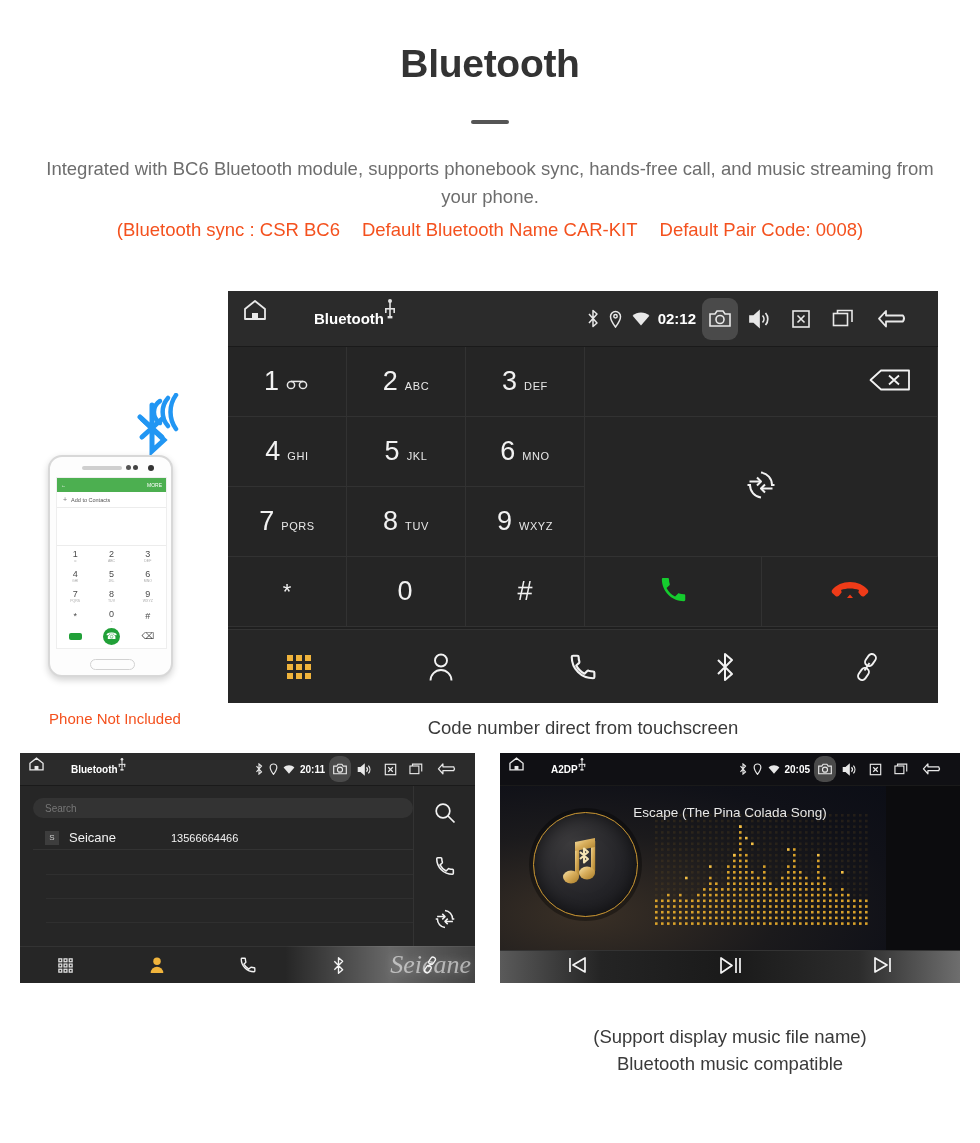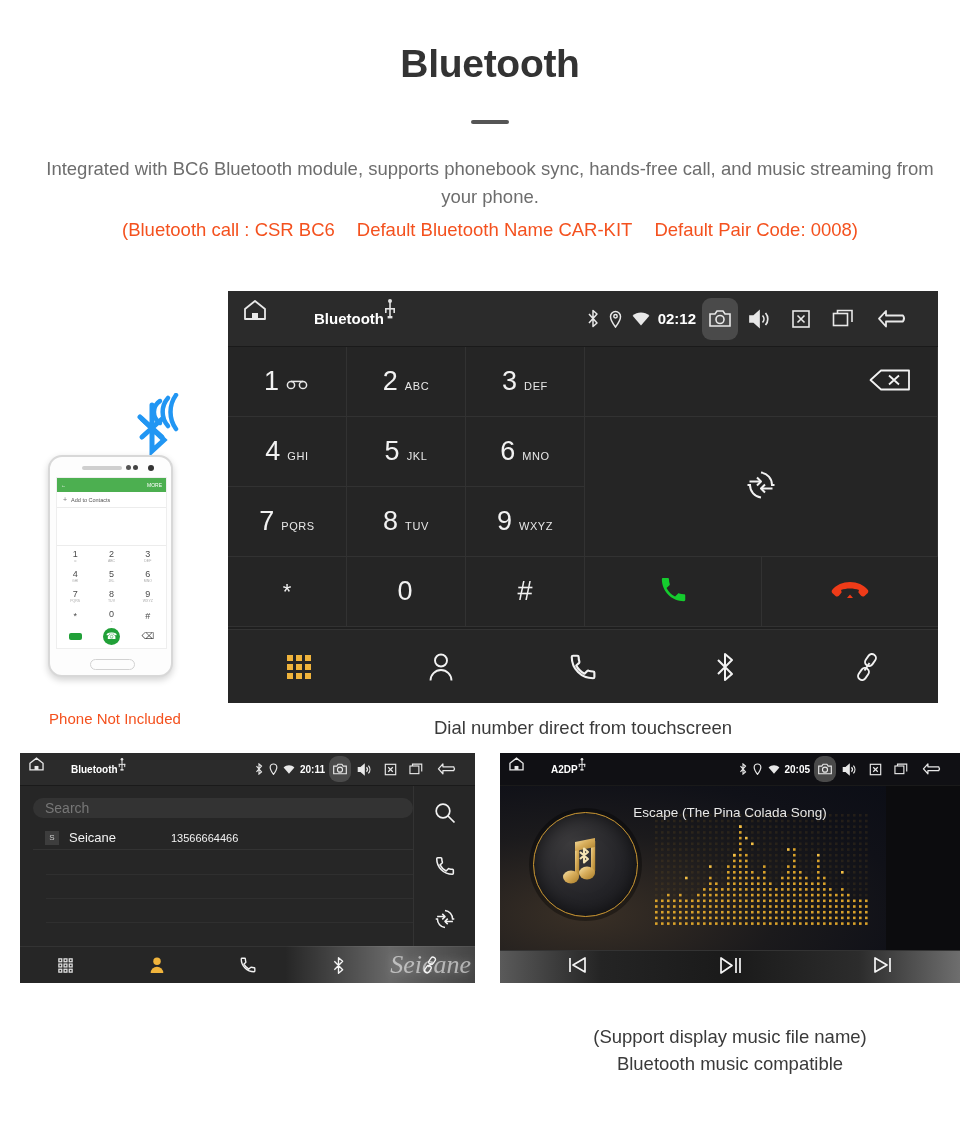--- a/index.html
+++ b/index.html
@@ -125,21 +125,21 @@
   }
   #contacts-panel .hu-topbar { height: 33px; padding: 0 8px; }
   #contacts-panel .tb-title { font-size: 10px; margin-left: 17px; }
   #contacts-panel .tb-icons .ic { width: 24px; height: 24px; }
   #contacts-panel .tb-clock { font-size: 10px; margin: 0 4px 0 2px; }
   .contacts-body { position: absolute; left: 0; top: 33px; width: 455px; height: 160px; background: #262626; }
   .search-pill {
     position: absolute; left: 13px; top: 12px; width: 380px; height: 20px;
     background: #333; border-radius: 10px;
     display: flex; align-items: center; padding-left: 12px;
-    color: #777; font-size: 14px;
+    color: #777; font-size: 10px;
   }
   .contact-row {
     position: absolute; left: 13px; top: 40px; width: 380px; height: 24px;
     display: flex; align-items: center; border-bottom: 1px solid #333;
   }
   .ct-badge { width: 14px; height: 14px; background: #3d3d3d; color: #cfcfcf; font-size: 8px;
      display: flex; align-items: center; justify-content: center; margin-left: 12px; }
   .ct-name { color: #f2f2f2; font-size: 13px; margin-left: 10px; }
   .ct-num { color: #f2f2f2; font-size: 11px; margin-left: 55px; }
   .empty-row { position: absolute; left: 26px; width: 367px; height: 1px; background: #2f2f2f; }
@@ -196,21 +196,21 @@
 </style>
 </head>
 <body>
 
 <div class="page">
 
   <div class="title">Bluetooth</div>
   <div class="rule"></div>
   <div class="desc">Integrated with BC6 Bluetooth module, supports phonebook sync, hands-free call, and music streaming from your phone.</div>
   <div class="specs">
-    <span>(Bluetooth call : CSR BC6</span><span class="spec-gap"></span><span>Default Bluetooth Name CAR-KIT</span><span class="spec-gap"></span><span>Default Pair Code: 0008)</span>
+    <span>(Bluetooth sync : CSR BC6</span><span class="spec-gap"></span><span>Default Bluetooth Name CAR-KIT</span><span class="spec-gap"></span><span>Default Pair Code: 0008)</span>
   </div>
 
   <div id="phone-illu">
     <div class="bt-wave">
       <svg width="72" height="62" viewBox="0 0 72 62">
         <g fill="none" stroke="#2196f3" stroke-width="5" stroke-linecap="round">
           <path d="M34 44 L54 26 M34 26 L54 44"></path>
           <path d="M44 12 L44 58 L56 47 L32 24"></path>
         </g>
         <g fill="none" stroke="#2196f3" stroke-width="4.5" stroke-linecap="round">
@@ -458,21 +458,21 @@
       <div class="nav-item">
         <svg width="30" height="30" viewBox="0 0 30 30" fill="none" stroke="#f2f2f2" stroke-width="1.9" stroke-linejoin="round">
           <rect x="14.5" y="1.5" width="8" height="13" rx="4" transform="rotate(35 18.5 8)"></rect>
           <rect x="7.5" y="15.5" width="8" height="13" rx="4" transform="rotate(35 11.5 22)"></rect>
           <path d="M17.5 11 L12.5 18.5"></path>
         </svg>
       </div>
     </div>
   </div>
 
-  <div class="cap" id="cap-main">Dial number direct from touchscreen</div>
+  <div class="cap" id="cap-main">Code number direct from touchscreen</div>
 
   <div class="hu" id="contacts-panel">
     <div class="hu-topbar">
       <div class="ic" style="width:26px;height:26px">
         <svg width="17" height="16" viewBox="0 0 26 24" fill="none" stroke="#e8e8e8" stroke-width="2">
             <path d="M3 11 L13 3 L23 11 L23 21 L3 21 Z"></path>
             <rect x="10" y="15" width="6" height="6" fill="#e8e8e8" stroke="none"></rect>
           </svg>
       </div>
       <div class="tb-title">Bluetooth</div>

